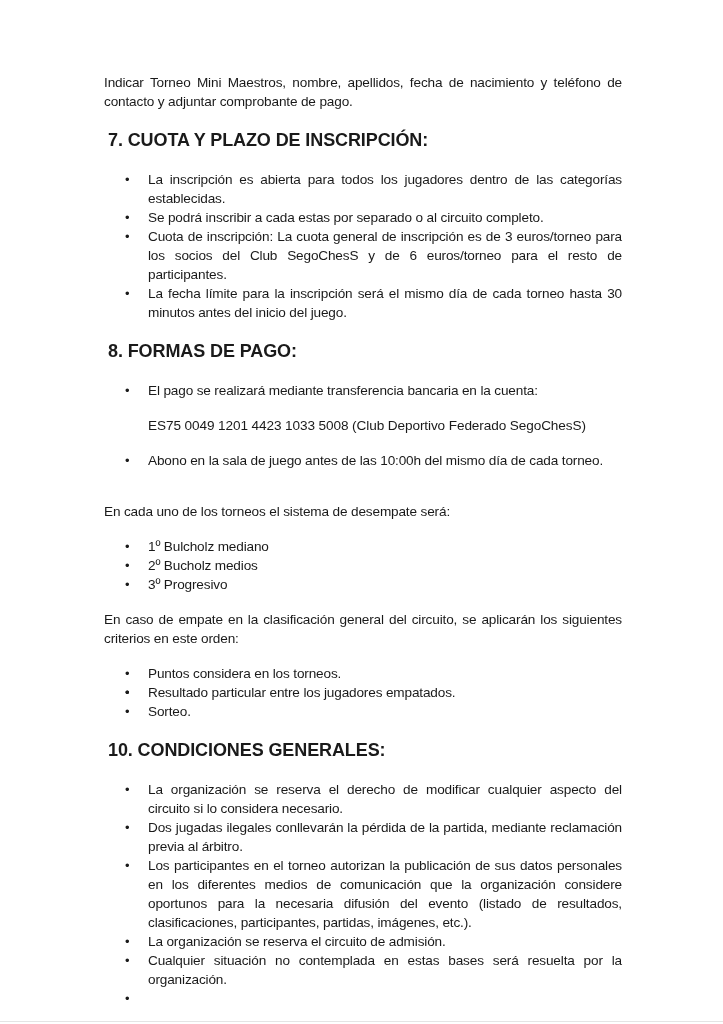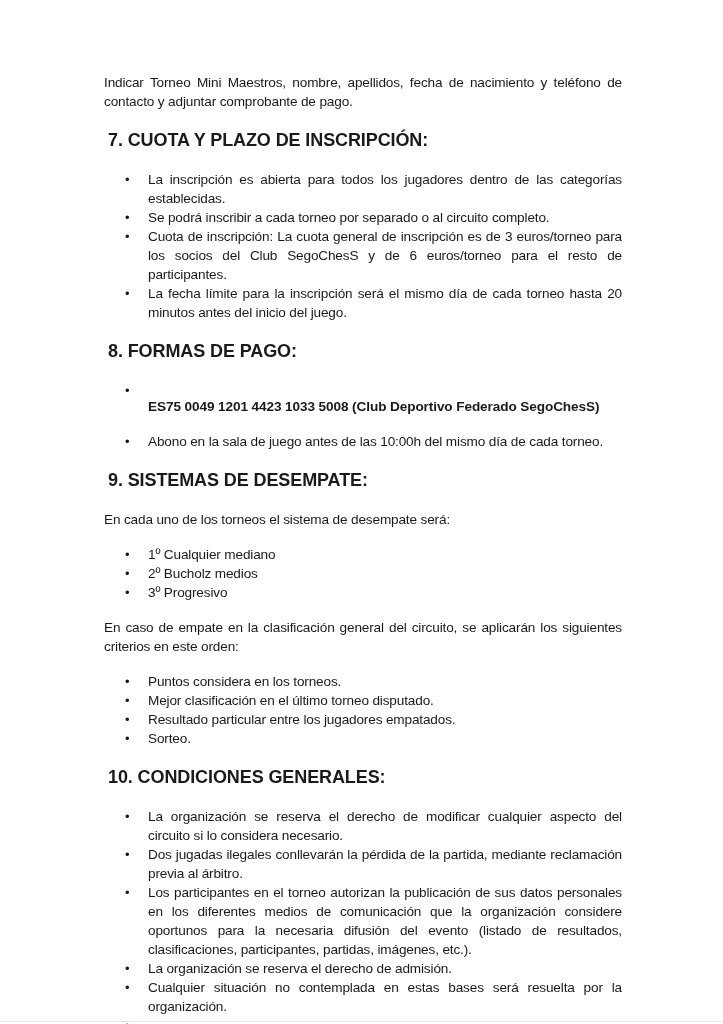--- a/index.html
+++ b/index.html
@@ -44,21 +44,21 @@
     padding-left: 44px;
     text-align: justify;
   }
   li .bullet {
     position: absolute;
     left: 21px;
     top: 0;
     font-size: 13px;
   }
   .iban {
-    font-weight: bold;
+    font-weight: normal;
     padding-left: 44px;
     letter-spacing: -0.1px;
   }
   .gap-l { height: 16px; }
   .bottom-rule {
     position: absolute;
     left: 0;
     right: 0;
     top: 1021px;
     height: 1px;
@@ -77,86 +77,85 @@
   <section>
     <h2 class="heading">7. CUOTA Y PLAZO DE INSCRIPCIÓN:</h2>
     <div class="gap-l"></div>
     <ul>
       <li>
         <span class="bullet">•</span>
         <span>La inscripción es abierta para todos los jugadores dentro de las categorías establecidas.</span>
       </li>
       <li>
         <span class="bullet">•</span>
-        <span>Se podrá inscribir a cada torneo por separado o al circuito completo.</span>
+        <span>Se podrá inscribir a cada estas por separado o al circuito completo.</span>
       </li>
       <li>
         <span class="bullet">•</span>
         <span>Cuota de inscripción: La cuota general de inscripción es de 3 euros/torneo para los socios del Club SegoChesS y de 6 euros/torneo para el resto de participantes.</span>
       </li>
       <li>
         <span class="bullet">•</span>
-        <span>La fecha límite para la inscripción será el mismo día de cada torneo hasta 20 minutos antes del inicio del juego.</span>
+        <span>La fecha límite para la inscripción será el mismo día de cada torneo hasta 30 minutos antes del inicio del juego.</span>
       </li>
     </ul>
   </section>
 
   <div class="gap-l"></div>
 
   <section>
     <h2 class="heading">8. FORMAS DE PAGO:</h2>
     <div class="gap-l"></div>
     <ul>
       <li>
         <span class="bullet">•</span>
+        <span>El pago se realizará mediante transferencia bancaria en la cuenta:</span>
       </li>
     </ul>
     <div class="gap-l"></div>
     <p class="iban">ES75 0049 1201 4423 1033 5008 (Club Deportivo Federado SegoChesS)</p>
     <div class="gap-l"></div>
     <ul>
       <li>
         <span class="bullet">•</span>
         <span>Abono en la sala de juego antes de las 10:00h del mismo día de cada torneo.</span>
       </li>
     </ul>
   </section>
 
   <div class="gap-l"></div>
 
   <section>
-    <h2 class="heading">9. SISTEMAS DE DESEMPATE:</h2>
     <div class="gap-l"></div>
     <p>En cada uno de los torneos el sistema de desempate será:</p>
     <div class="gap-l"></div>
     <ul>
       <li>
         <span class="bullet">•</span>
-        <span>1º Cualquier mediano</span>
+        <span>1º Bulcholz mediano</span>
       </li>
       <li>
         <span class="bullet">•</span>
         <span>2º Bucholz medios</span>
       </li>
       <li>
         <span class="bullet">•</span>
         <span>3º Progresivo</span>
       </li>
     </ul>
     <div class="gap-l"></div>
     <p>En caso de empate en la clasificación general del circuito, se aplicarán los siguientes criterios en este orden:</p>
     <div class="gap-l"></div>
     <ul>
       <li>
         <span class="bullet">•</span>
         <span>Puntos considera en los torneos.</span>
       </li>
       <li>
         <span class="bullet">•</span>
-        <span>Mejor clasificación en el último torneo disputado.</span>
       </li>
       <li>
         <span class="bullet">•</span>
         <span>Resultado particular entre los jugadores empatados.</span>
       </li>
       <li>
         <span class="bullet">•</span>
         <span>Sorteo.</span>
       </li>
     </ul>
@@ -175,21 +174,21 @@
       <li>
         <span class="bullet">•</span>
         <span>Dos jugadas ilegales conllevarán la pérdida de la partida, mediante reclamación previa al árbitro.</span>
       </li>
       <li>
         <span class="bullet">•</span>
         <span>Los participantes en el torneo autorizan la publicación de sus datos personales en los diferentes medios de comunicación que la organización considere oportunos para la necesaria difusión del evento (listado de resultados, clasificaciones, participantes, partidas, imágenes, etc.).</span>
       </li>
       <li>
         <span class="bullet">•</span>
-        <span>La organización se reserva el derecho de admisión.</span>
+        <span>La organización se reserva el circuito de admisión.</span>
       </li>
       <li>
         <span class="bullet">•</span>
         <span>Cualquier situación no contemplada en estas bases será resuelta por la organización.</span>
       </li>
       <li>
         <span class="bullet">•</span>
       </li>
     </ul>
   </section>

